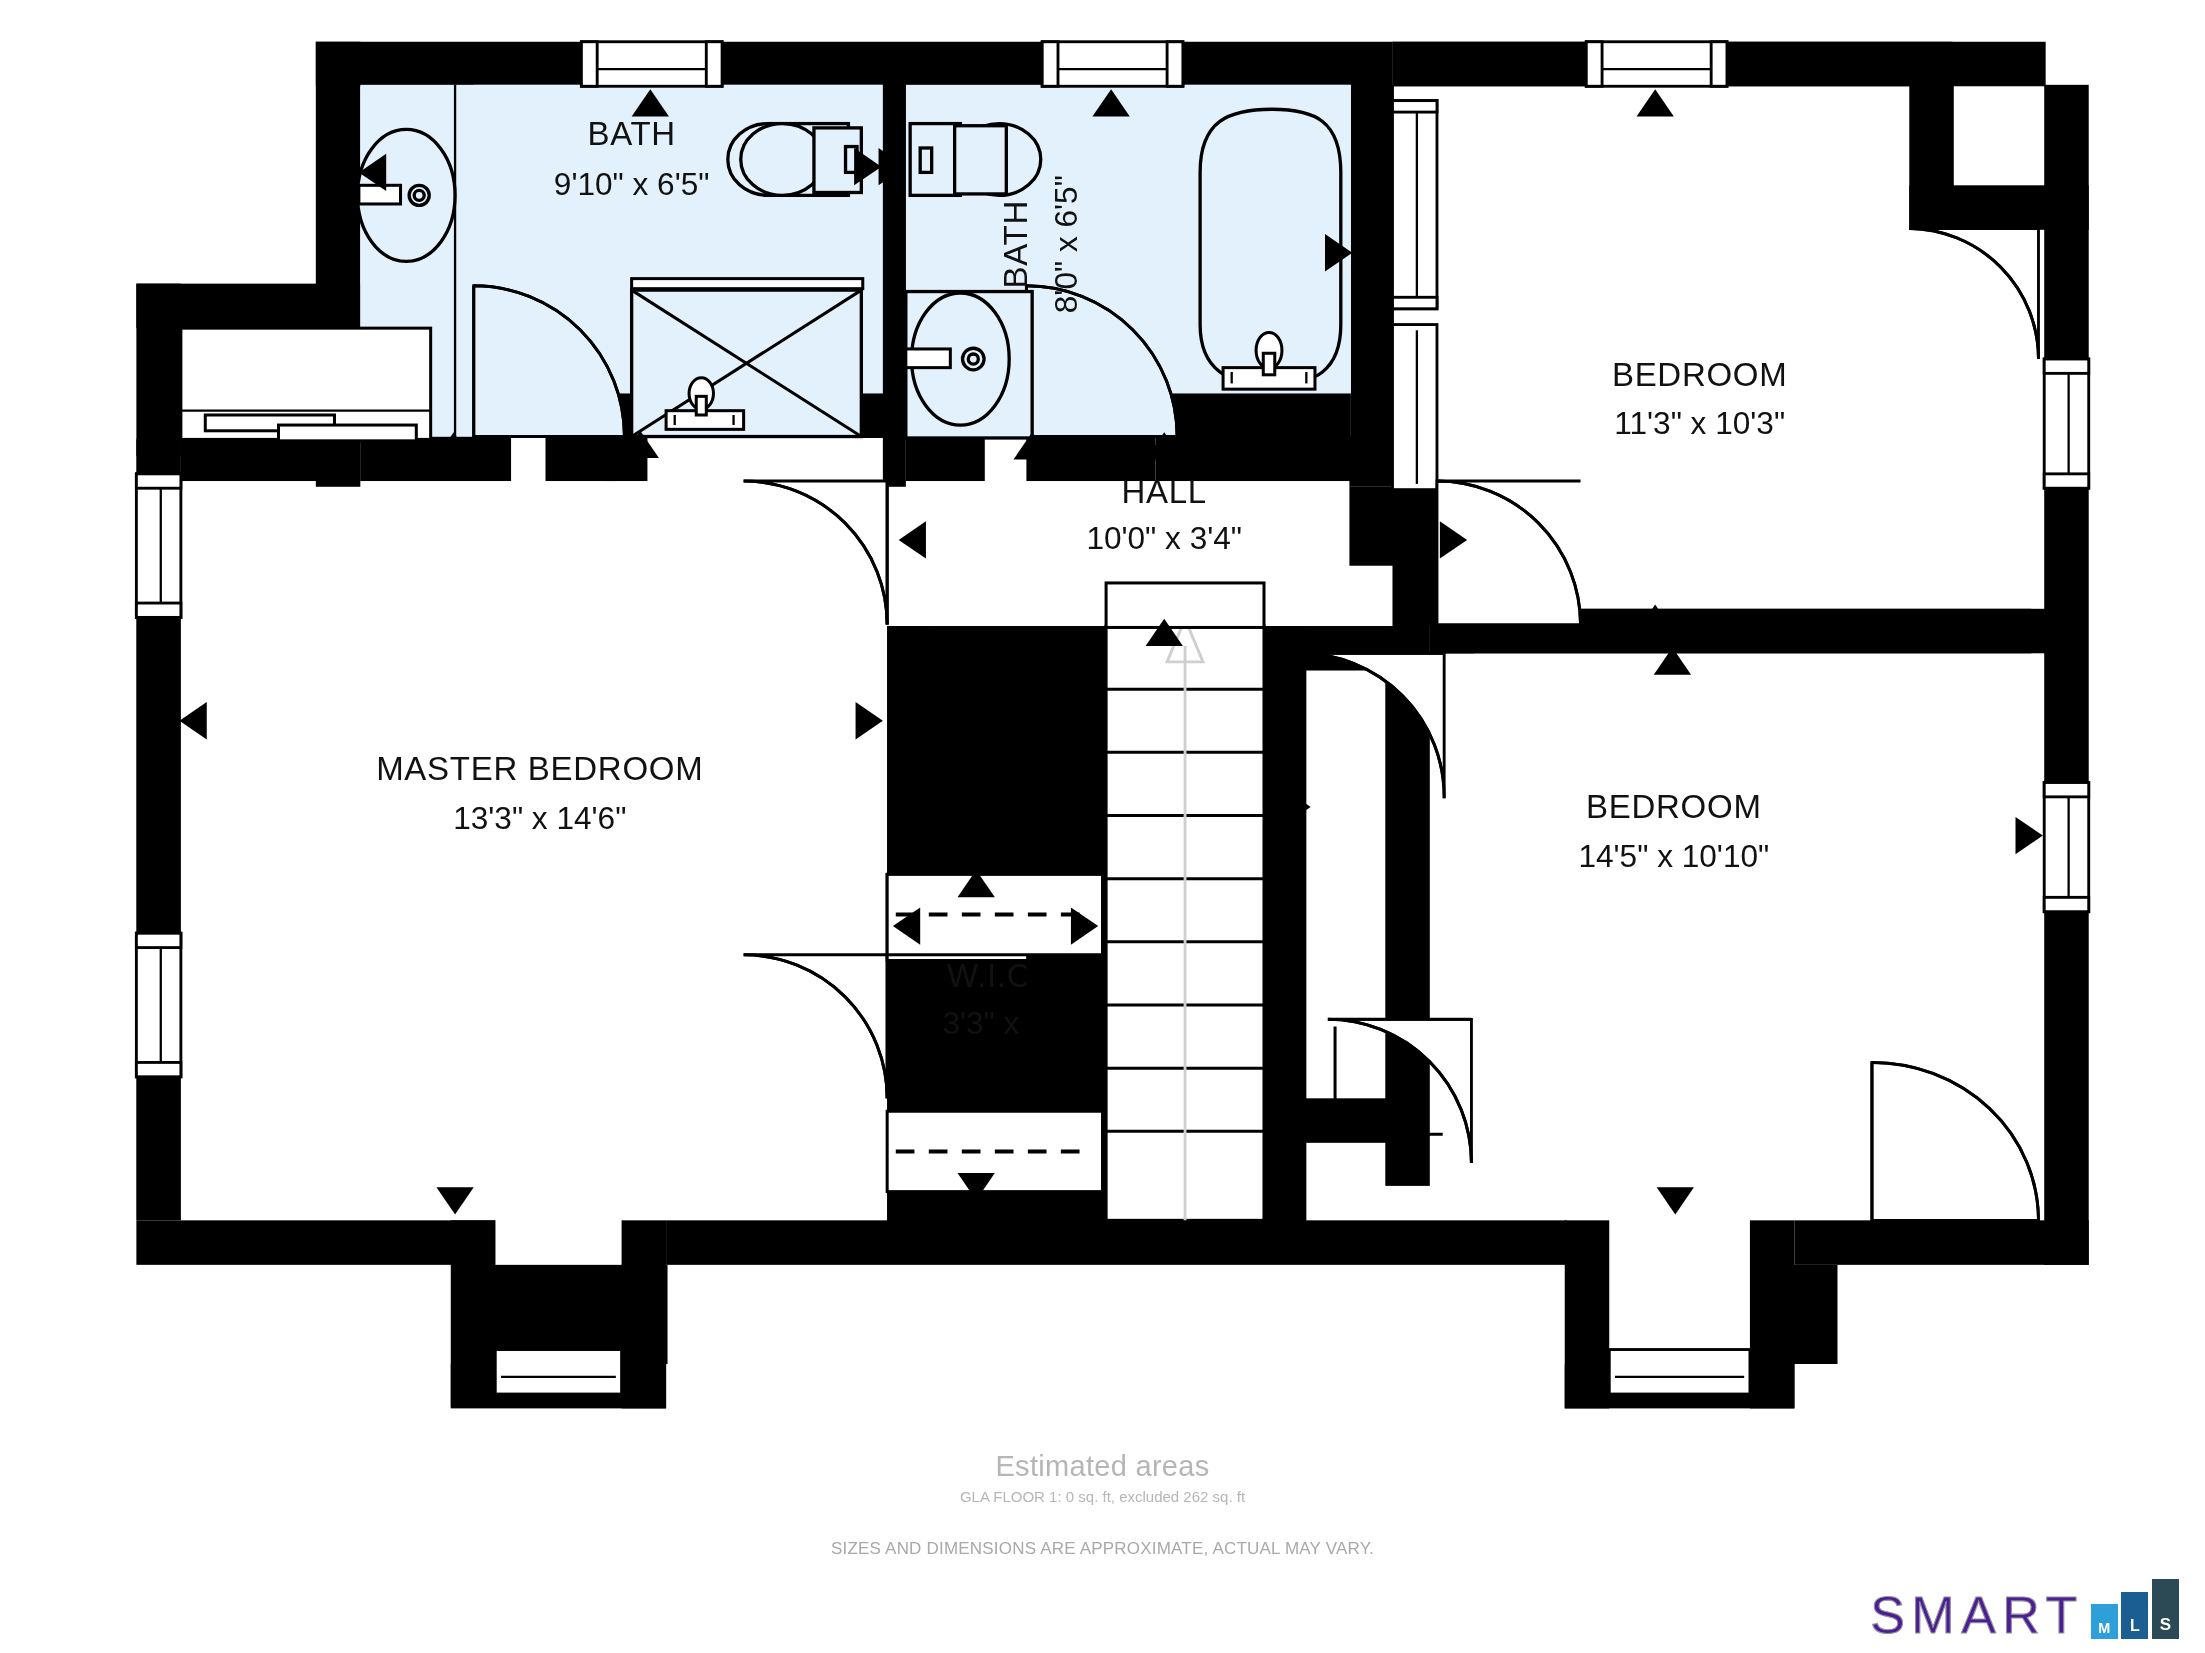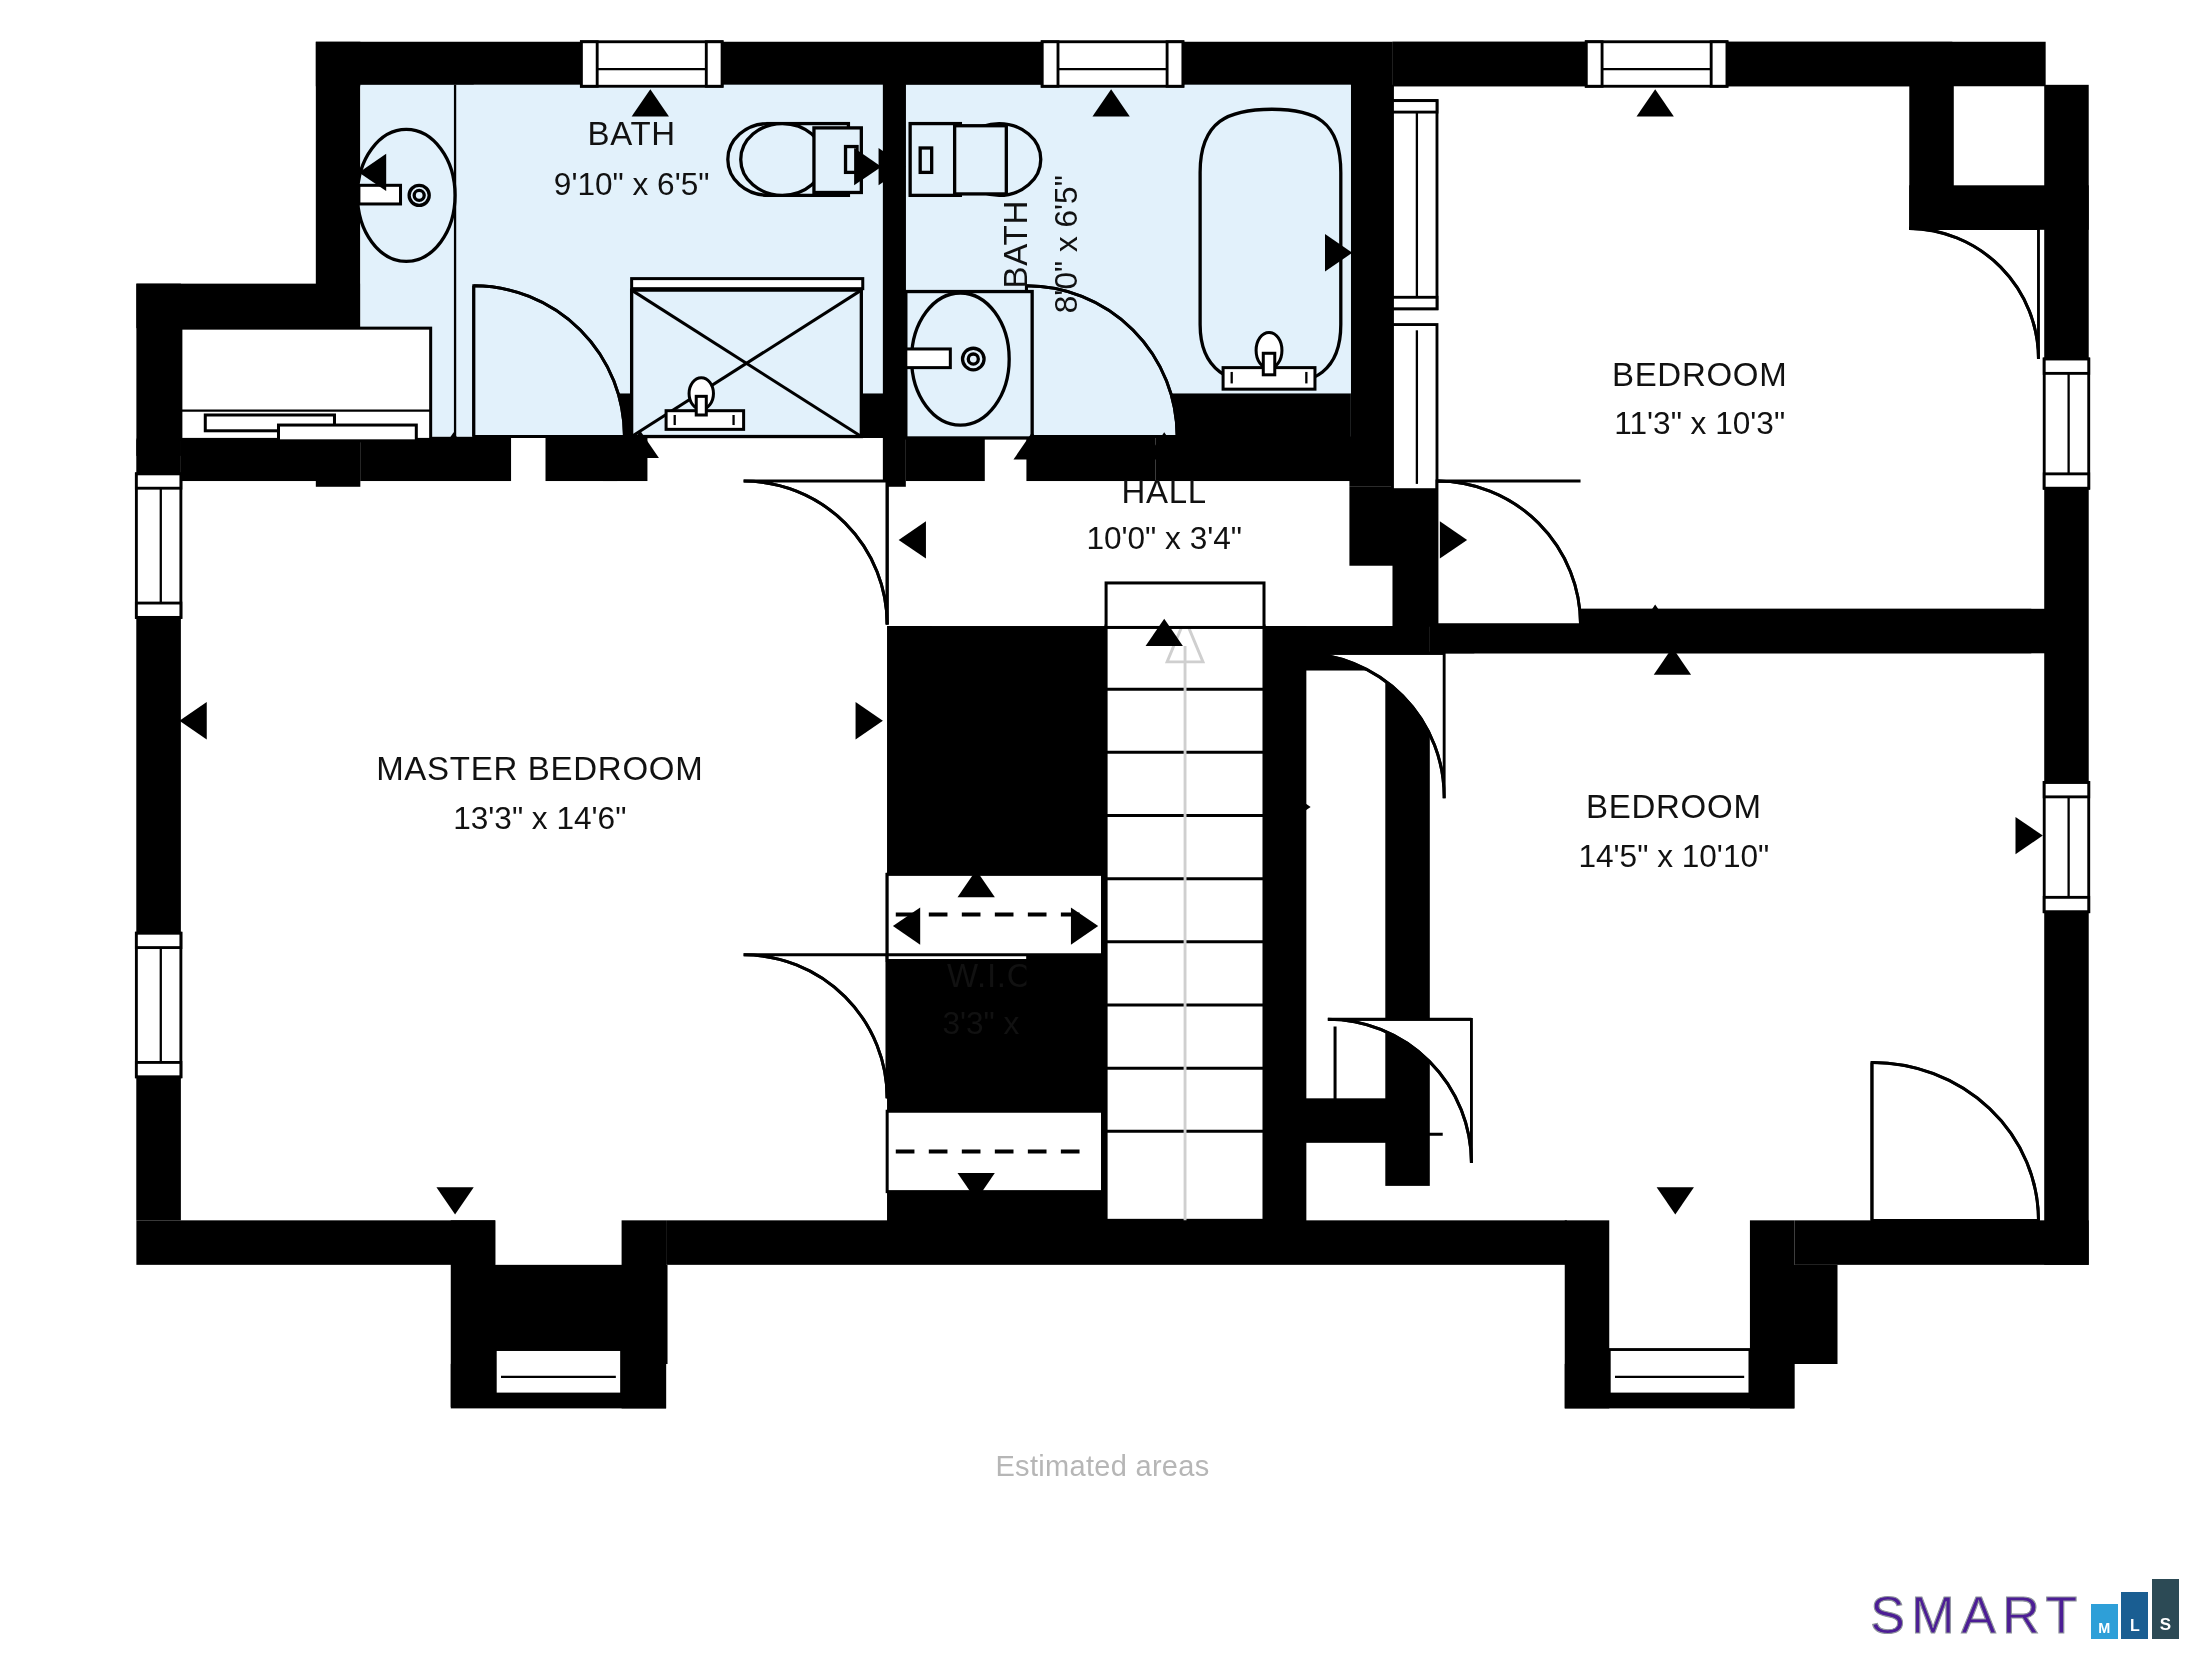--- a/index.html
+++ b/index.html
@@ -538,20 +538,22 @@
     <text class="room-label room-dim" x="1385" y="1440">3'3" x 6</text>
   </g>
 
   <rect class="wall" x="1430" y="1330" width="110" height="120"></rect>
 
 </svg>
 </div>
 
 <div id="footer">
   <div class="est-title">Estimated areas</div>
+  <div class="gla-line">GLA FLOOR 1: 0 sq. ft, excluded 262 sq. ft</div>
+  <div class="disclaimer">SIZES AND DIMENSIONS ARE APPROXIMATE, ACTUAL MAY VARY.</div>
 </div>
 
 <div id="logo">
   <span class="smart-word">SMART</span>
   <span class="mls">
     <span class="box box-m">M</span>
     <span class="box box-l">L</span>
     <span class="box box-s">S</span>
   </span>
 </div>

